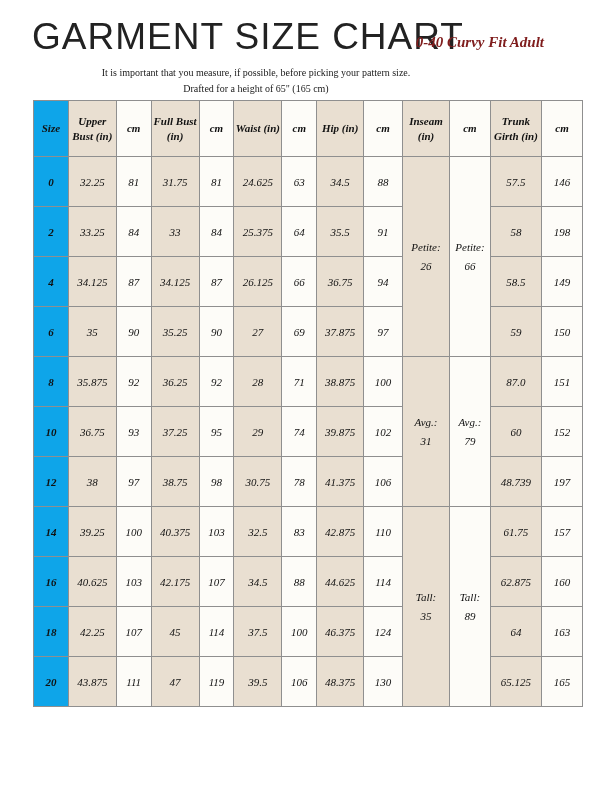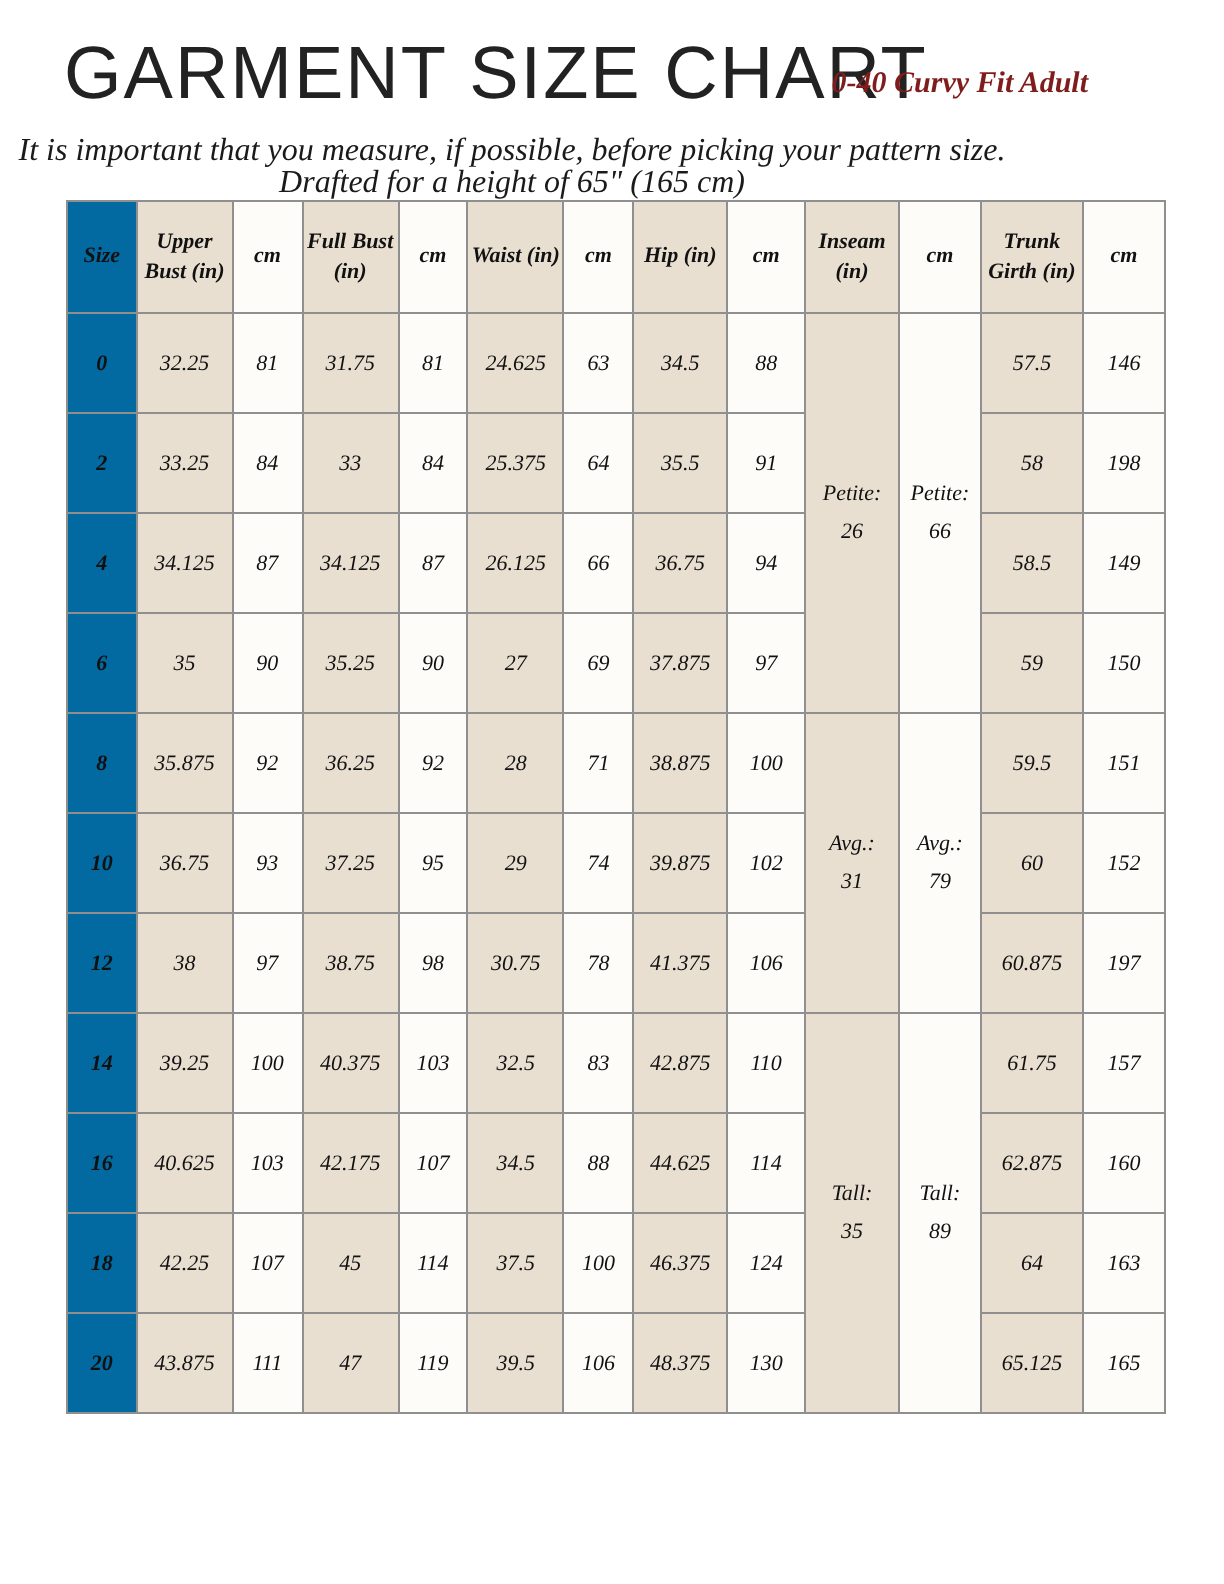--- a/index.html
+++ b/index.html
@@ -17,37 +17,37 @@
     font-family:"Liberation Sans", sans-serif;
     font-weight:100; font-size:37px; letter-spacing:1px;
     color:#222; white-space:nowrap;
   }
   .fit-label {
     position:absolute; right:40px; top:34px;
     font-style:italic; font-weight:700; font-size:15px; color:#7f1d1d;
     white-space:nowrap;
   }
   .note { position:absolute; left:0; width:512px; text-align:center;
-          font-style:italic; font-size:16px; color:#1a1a1a; }
+          font-size:10px; color:#1a1a1a; }
   .note-1 { top:67px; }
   .note-2 { top:83px; }
 
   table.size-chart {
     position:absolute; left:33px; top:100px; width:550px;
     border-collapse:collapse; table-layout:fixed;
   }
   .size-chart th, .size-chart td {
     border:1px solid #8f8f8f;
     text-align:center; vertical-align:middle;
     font-style:italic; font-size:11px; color:#111;
     padding:1px; overflow:hidden;
   }
   .size-chart thead th { font-weight:700; height:56px; line-height:1.3; }
   .size-chart tbody td { height:50px; }
-  .c-size { background:#0369a1; font-weight:700; }
+  .c-size { background:#0ea5e9; font-weight:700; }
   .c-in   { background:#e9dfd1; }
   .c-cm   { background:#fdfcf8; }
   .c-merge { line-height:1.7; }
 </style>
 </head>
 <body>
 
 <div class="page">
   <h1 class="title">GARMENT SIZE CHART</h1>
   <div class="fit-label">0-40 Curvy Fit Adult</div>
@@ -159,21 +159,21 @@
         <td class="c-in">38.875</td>
         <td class="c-cm">100</td>
         <td class="c-in c-merge" rowspan="3">
           <div>Avg.:</div>
           <div>31</div>
         </td>
         <td class="c-cm c-merge" rowspan="3">
           <div>Avg.:</div>
           <div>79</div>
         </td>
-        <td class="c-in">59.5</td>
+        <td class="c-in">87.0</td>
         <td class="c-cm">151</td>
       </tr>
       <tr>
         <td class="c-size">10</td>
         <td class="c-in">36.75</td>
         <td class="c-cm">93</td>
         <td class="c-in">37.25</td>
         <td class="c-cm">95</td>
         <td class="c-in">29</td>
         <td class="c-cm">74</td>
@@ -185,21 +185,21 @@
       <tr>
         <td class="c-size">12</td>
         <td class="c-in">38</td>
         <td class="c-cm">97</td>
         <td class="c-in">38.75</td>
         <td class="c-cm">98</td>
         <td class="c-in">30.75</td>
         <td class="c-cm">78</td>
         <td class="c-in">41.375</td>
         <td class="c-cm">106</td>
-        <td class="c-in">60.875</td>
+        <td class="c-in">48.739</td>
         <td class="c-cm">197</td>
       </tr>
       <tr>
         <td class="c-size">14</td>
         <td class="c-in">39.25</td>
         <td class="c-cm">100</td>
         <td class="c-in">40.375</td>
         <td class="c-cm">103</td>
         <td class="c-in">32.5</td>
         <td class="c-cm">83</td>

